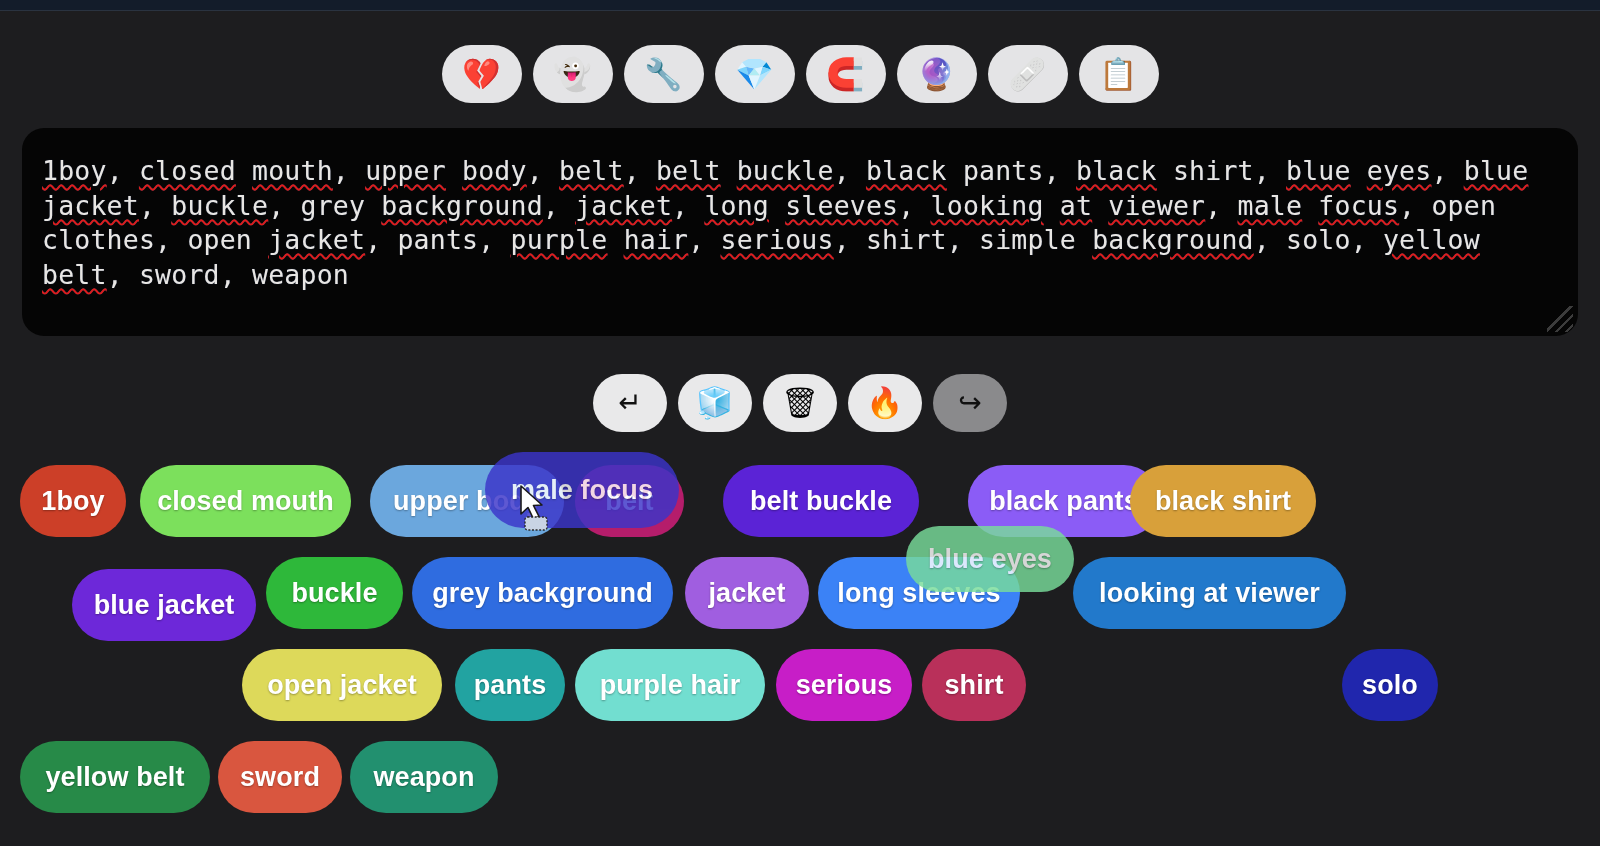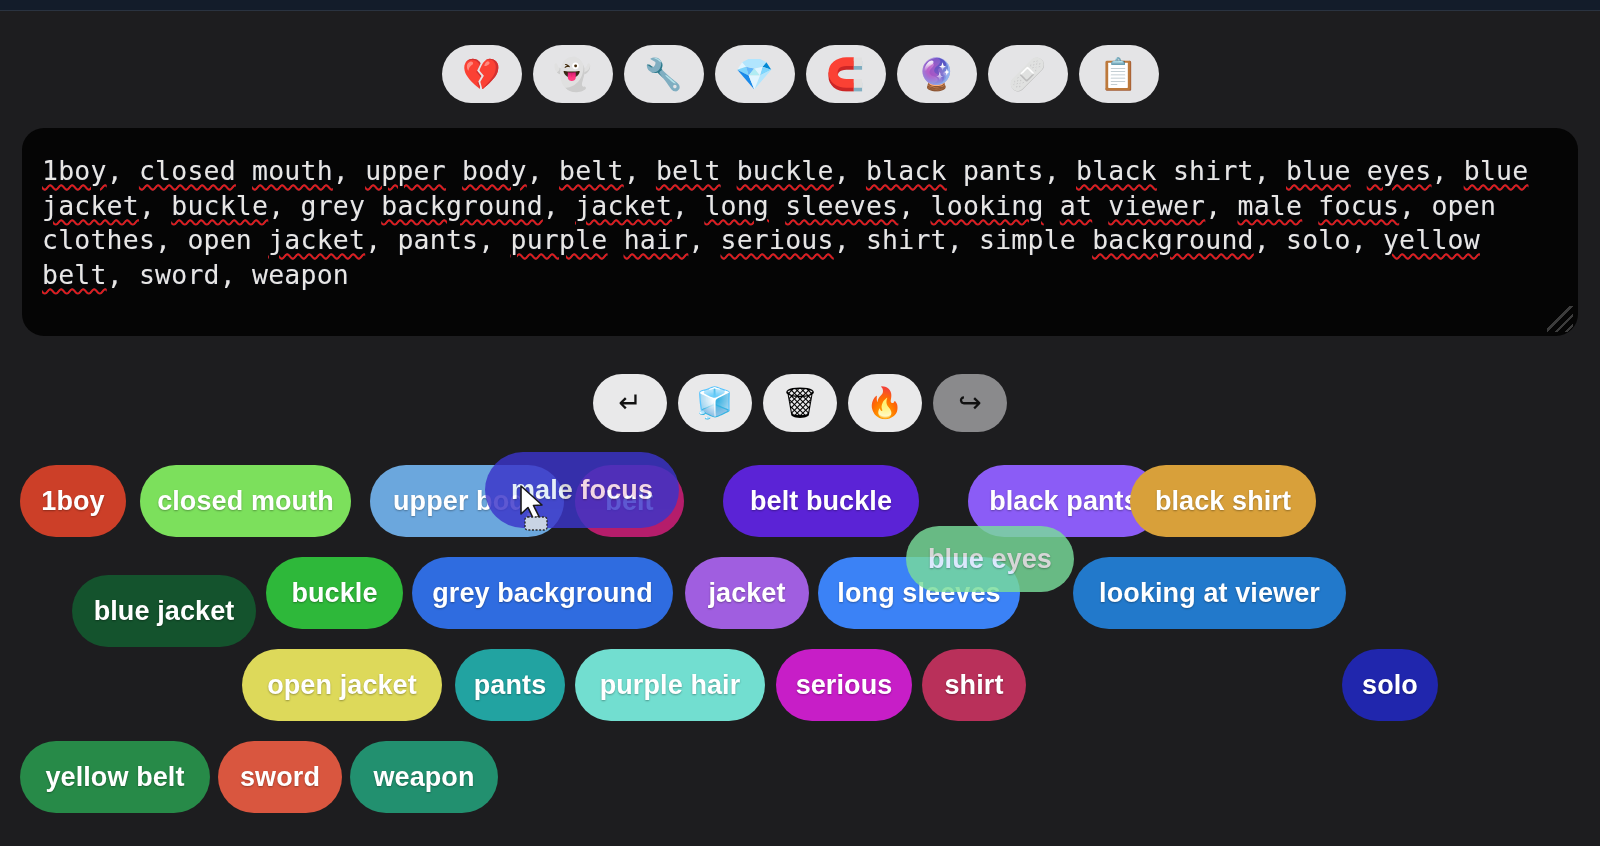--- a/index.html
+++ b/index.html
@@ -236,21 +236,21 @@
       <div class="tag-row">
         <div class="chip" style="left: 20px; top: 10px; width: 106px; background: rgb(204, 63, 40);">1boy</div>
         <div class="chip" style="left: 140px; top: 10px; width: 211px; background: rgb(124, 224, 92);">closed mouth</div>
         <div class="chip" style="left: 370px; top: 10px; width: 194px; background: rgb(107, 167, 221);">upper body</div>
         <div class="chip" style="left: 575px; top: 10px; width: 109px; background: rgb(181, 29, 107);">belt</div>
         <div class="chip" style="left: 723px; top: 10px; width: 196px; background: rgb(91, 35, 214);">belt buckle</div>
         <div class="chip" style="left: 968px; top: 10px; width: 192px; background: #8b5cf6;">black pants</div>
         <div class="chip" style="left: 1130px; top: 10px; width: 186px; background: rgb(216, 160, 58);">black shirt</div>
       </div>
       <div class="tag-row">
-        <div class="chip" style="left: 72px; top: 28px; width: 184px; background: #14532d;">blue jacket</div>
+        <div class="chip" style="left: 72px; top: 22px; width: 184px; background: #6d28d9;">blue jacket</div>
         <div class="chip" style="left: 266px; top: 10px; width: 137px; background: rgb(46, 184, 58);">buckle</div>
         <div class="chip" style="left: 412px; top: 10px; width: 261px; background: rgb(47, 108, 224); text-align: center;">grey background</div>
         <div class="chip" style="left: 685px; top: 10px; width: 124px; background: rgb(160, 94, 224);">jacket</div>
         <div class="chip" style="left: 818px; top: 10px; width: 202px; background: #3b82f6;">long sleeves</div>
         <div class="chip" style="left: 1073px; top: 10px; width: 273px; background: rgb(34, 121, 203);">looking at viewer</div>
       </div>
       <div class="tag-row">
         <div class="chip" style="left: 242px; top: 10px; width: 200px; background: rgb(221, 217, 90);">open jacket</div>
         <div class="chip" style="left: 455px; top: 10px; width: 110px; background: rgb(34, 163, 161);">pants</div>
         <div class="chip" style="left: 575px; top: 10px; width: 190px; background: rgb(114, 222, 208);">purple hair</div>

